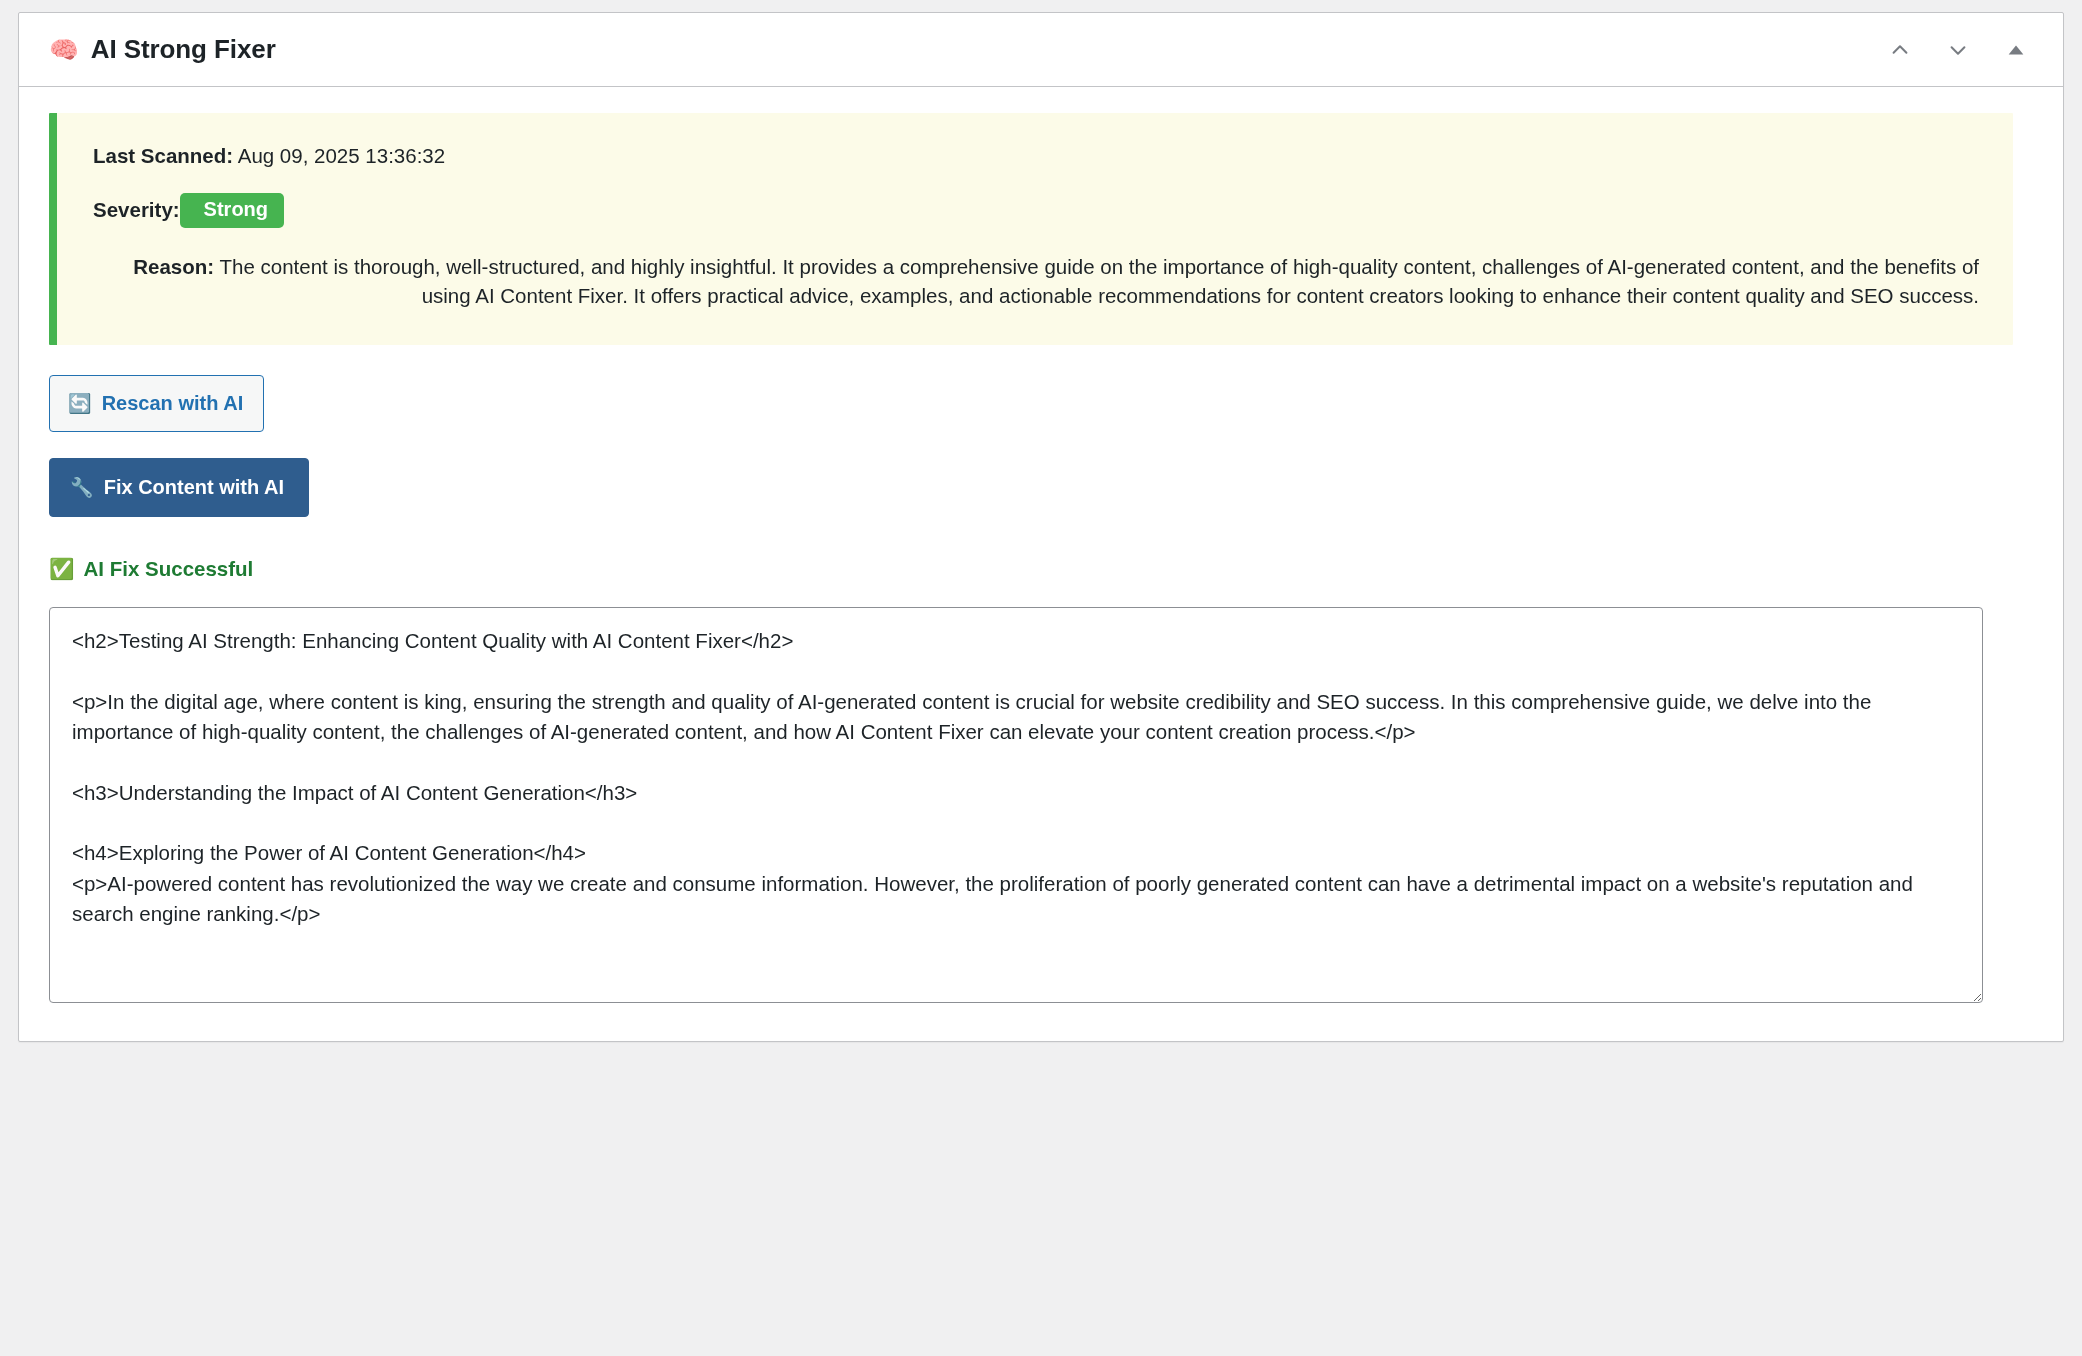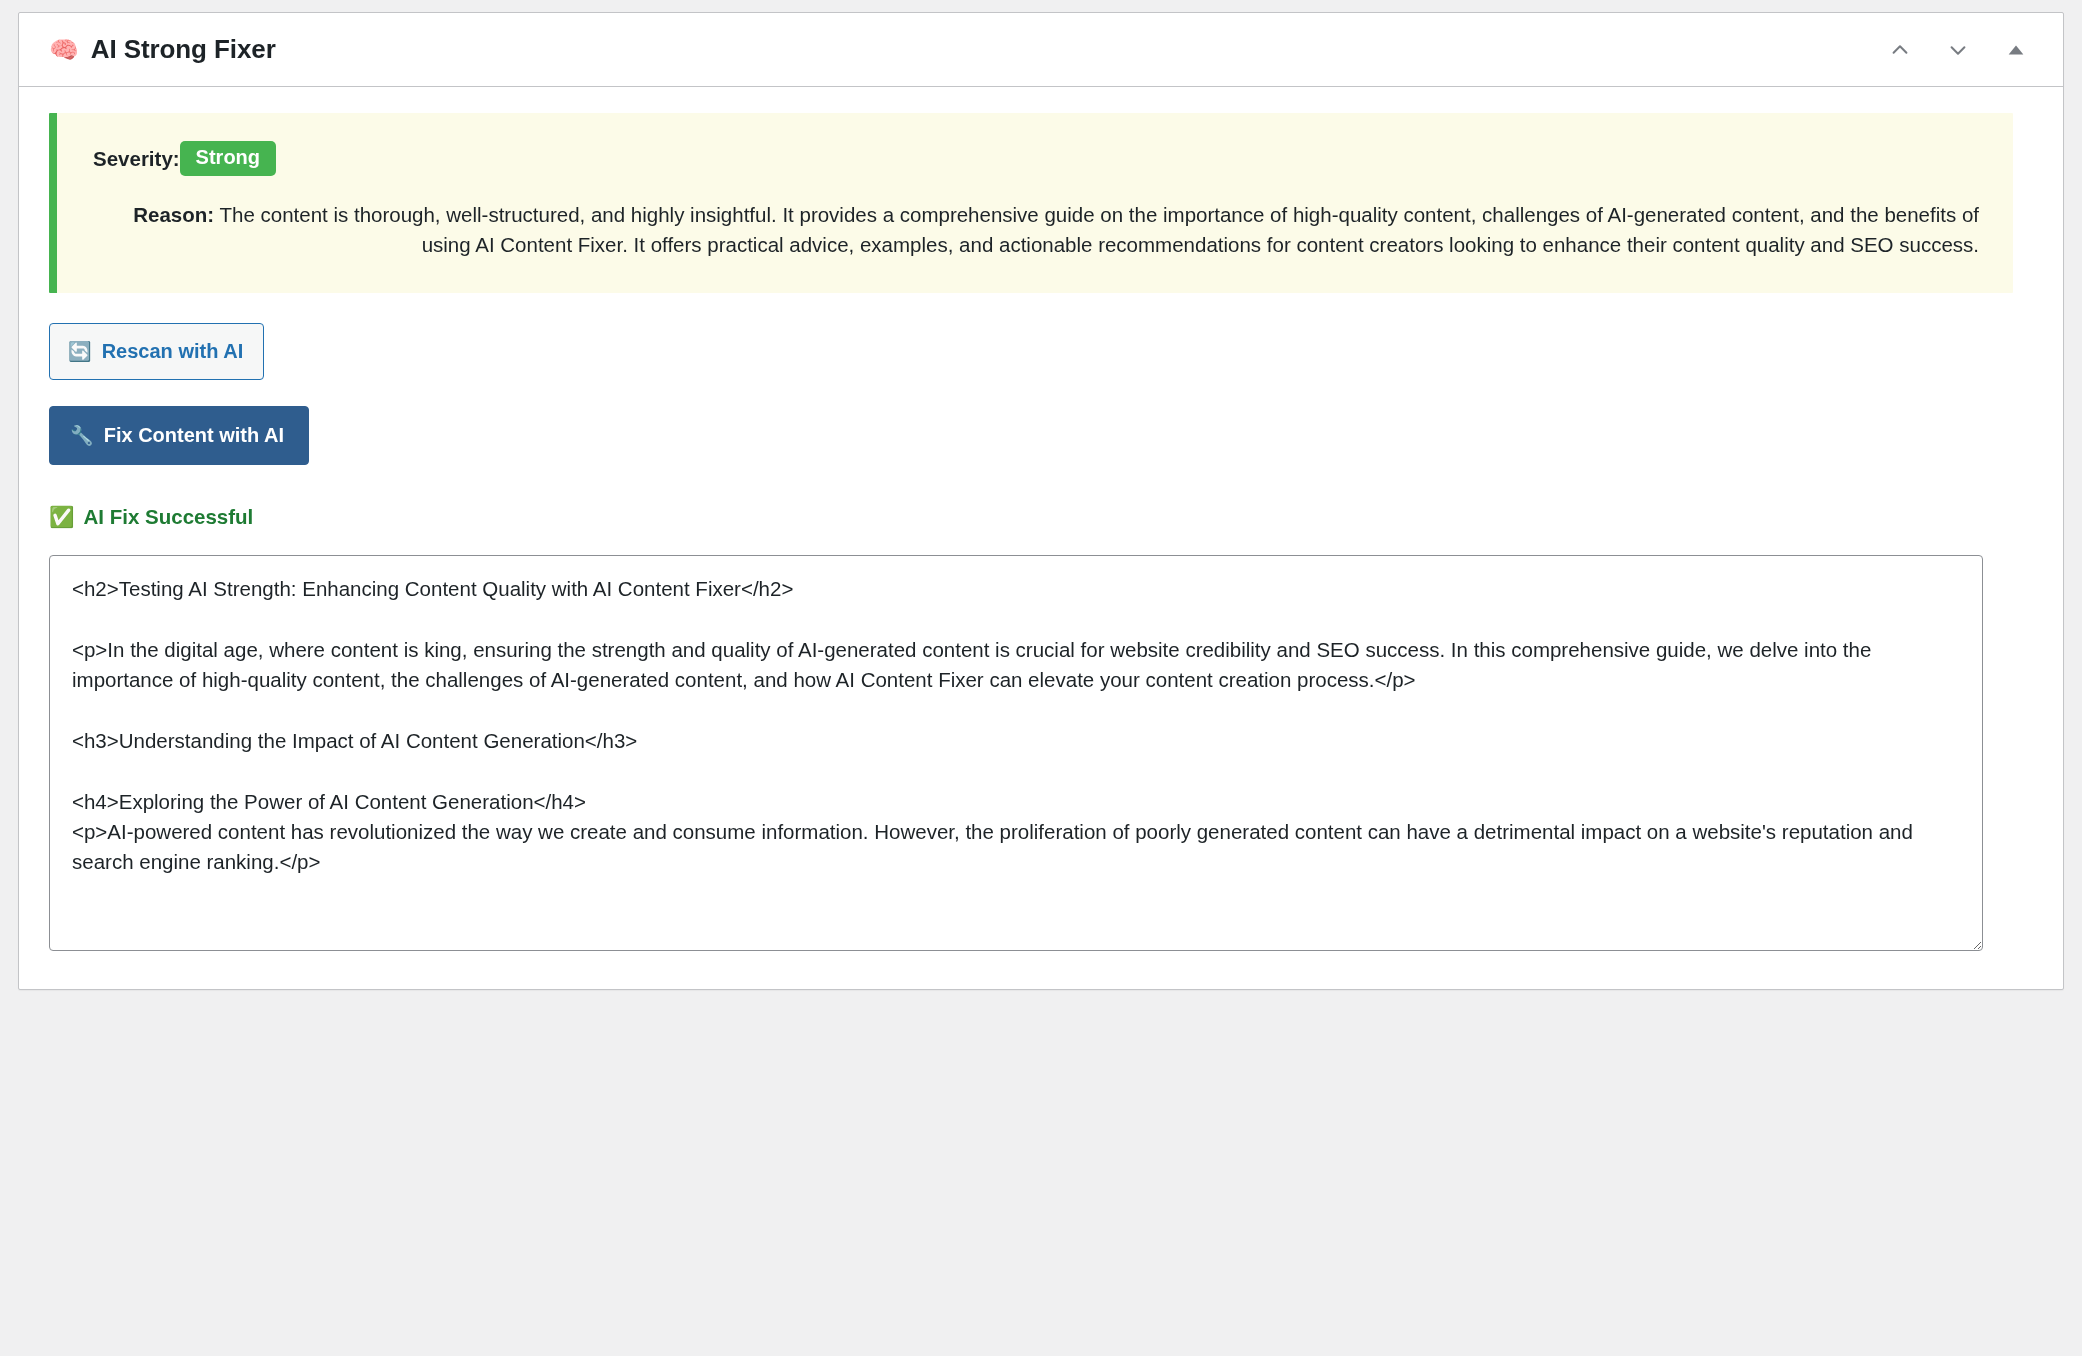--- a/index.html
+++ b/index.html
@@ -96,21 +96,21 @@
     align-items: center;
     margin-bottom: 24px;
   }
   .sev-label { font-size: 20.5px; font-weight: bold; color: #1d2327; }
   .badge {
     display: inline-block;
     background: #46b450;
     color: #ffffff;
     font-weight: bold;
     font-size: 20px;
-    padding: 5px 16px 7px 16px;
+    padding: 5px 16px 7px 24px;
     border-radius: 5px;
     line-height: 1.15;
   }
   .reason-text {
     font-size: 20.5px;
     line-height: 1.45;
     color: #1d2327;
     max-width: 1890px;
     text-align: right;
   }
@@ -204,20 +204,24 @@
         <svg width="22" height="22" viewBox="0 0 24 24" fill="currentColor">
             <polygon points="12,7 20,17 4,17"></polygon>
           </svg>
       </button>
     </div>
   </div>
 
   <div class="mb-body">
 
     <div class="notice">
+      <p>
+        <span class="lbl">Last Scanned:</span>
+        <span>Aug 09, 2025 13:36:32</span>
+      </p>
 
       <div class="sev-row">
         <span class="sev-label">Severity:</span>
         <span class="badge">Strong</span>
       </div>
 
       <p class="reason-text">
         <span class="lbl">Reason:</span>
         <span>The content is thorough, well-structured, and highly insightful. It provides a comprehensive guide on the importance of high-quality content, challenges of AI-generated content, and the benefits of using AI Content Fixer. It offers practical advice, examples, and actionable recommendations for content creators looking to enhance their content quality and SEO success.</span>
       </p>

